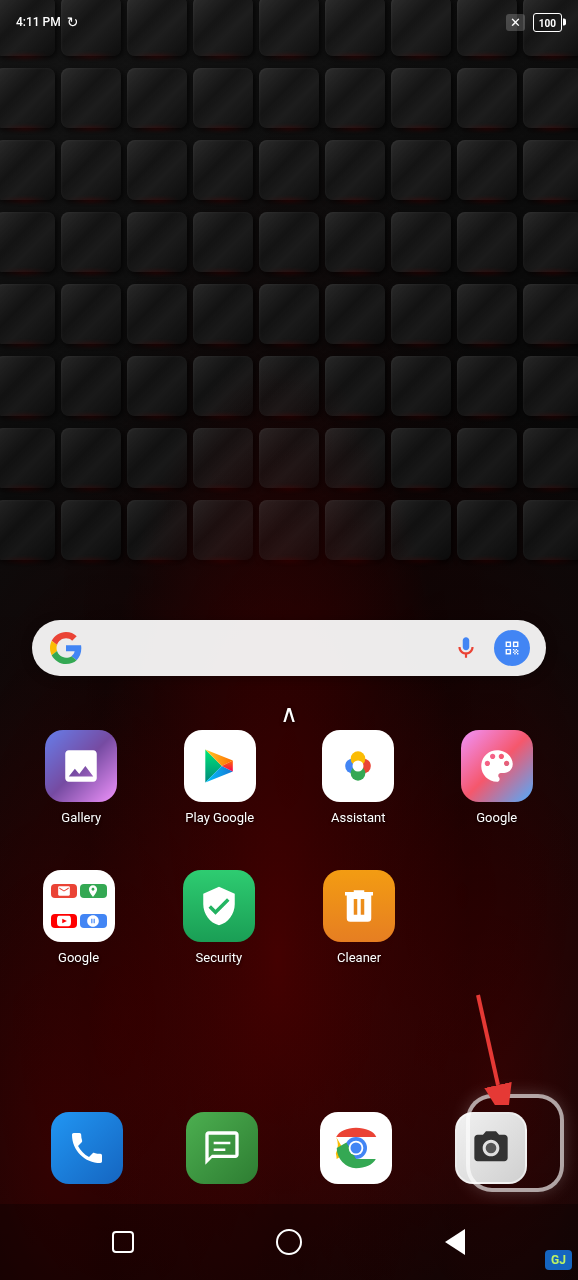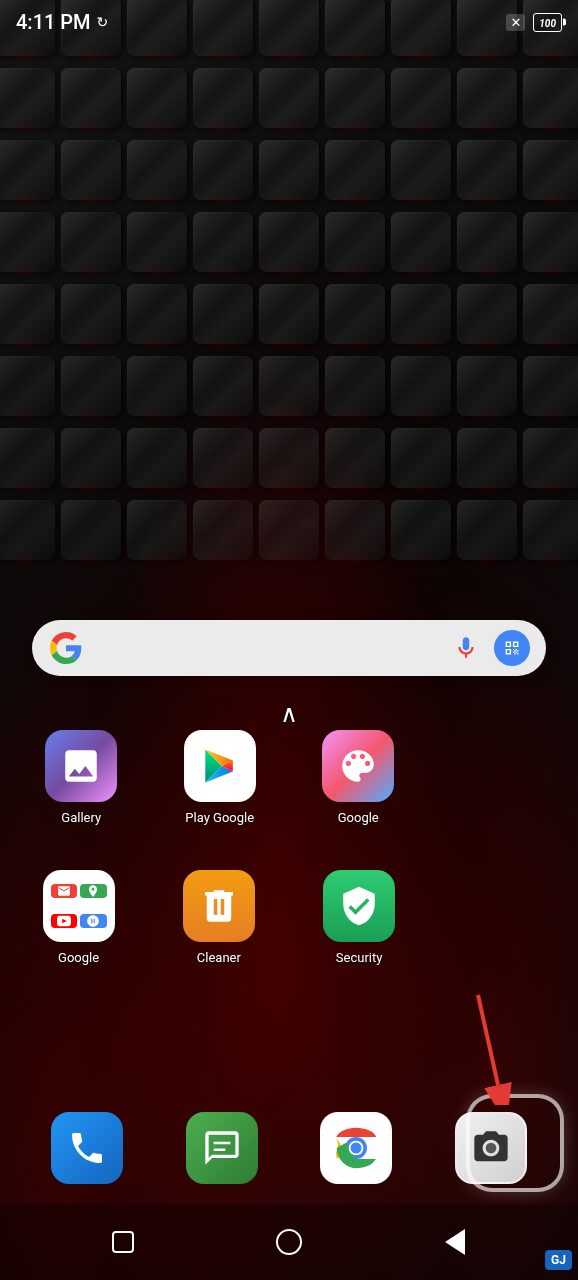--- a/index.html
+++ b/index.html
@@ -75,21 +75,21 @@
     }
 
     .status-left {
       display: flex;
       align-items: center;
       gap: 6px;
     }
 
     .status-time {
       color: white;
-      font-size: 20px;
+      font-size: 12px;
       font-weight: 500;
     }
 
     .status-sync-icon {
       color: white;
       font-size: 14px;
     }
 
     .status-right {
       display: flex;
@@ -358,21 +358,21 @@
       border-right: 20px solid white;
     }
 
     
     .watermark {
       position: absolute;
       bottom: 10px;
       right: 6px;
       z-index: 200;
       background: #1565c0;
-      color: #ffffff;
+      color: #bef264;
       font-size: 12px;
       font-weight: bold;
       padding: 3px 6px;
       border-radius: 4px;
     }
 
     
     .chrome-svg { width: 44px; height: 44px; }
 
     
@@ -490,21 +490,21 @@
 
 <div class="status-bar">
   <div class="status-left">
     <span class="status-time">4:11 PM</span>
     <span class="status-sync-icon">↻</span>
   </div>
   <div class="status-right">
     <span class="status-close-icon">✕</span>
     <div class="battery-container">
       <div class="battery-icon">
-        <span style="font-size:10px;color:white;font-weight:bold;font-style:italic;">100</span>
+        <span style="font-size:10px;color:white;font-weight:bold;">100</span>
       </div>
     </div>
   </div>
 </div>
 
 <div class="search-bar">
 
   <div class="google-logo">
     <svg width="32" height="32" viewBox="0 0 48 48">
       <path fill="#EA4335" d="M24 9.5c3.54 0 6.71 1.22 9.21 3.6l6.85-6.85C35.9 2.38 30.47 0 24 0 14.62 0 6.51 5.38 2.56 13.22l7.98 6.19C12.43 13.72 17.74 9.5 24 9.5z"></path>
@@ -563,20 +563,32 @@
         </defs>
         <path fill="url(#pg2)" d="M 8 6 L 8 42 L 26 24 Z"></path>
         <path fill="url(#pg1)" d="M 26 24 L 8 42 L 38 30 Z"></path>
         <path fill="url(#pg3)" d="M 26 24 L 38 18 L 8 6 Z"></path>
         <path fill="url(#pg4)" d="M 38 18 L 26 24 L 38 30 Z"></path>
       </svg>
     </div>
     <span class="app-label">Play Google</span>
   </div>
 
+  <div class="app-item">
+    <div class="app-icon icon-assistant">
+      <svg width="44" height="44" viewBox="0 0 48 48">
+        <circle cx="18" cy="24" r="8" fill="#4285F4"></circle>
+        <circle cx="30" cy="24" r="8" fill="#EA4335"></circle>
+        <circle cx="24" cy="16" r="8" fill="#FBBC04"></circle>
+        <circle cx="24" cy="32" r="8" fill="#34A853"></circle>
+        <circle cx="24" cy="24" r="6" fill="white"></circle>
+      </svg>
+    </div>
+    <span class="app-label">Assistant</span>
+  </div>
 
   <div class="app-item">
     <div class="app-icon icon-themes">
       <svg width="42" height="42" viewBox="0 0 24 24" fill="white">
         <path d="M12 3c-4.97 0-9 4.03-9 9s4.03 9 9 9c.83 0 1.5-.67 1.5-1.5 0-.39-.15-.74-.39-1.01-.23-.26-.38-.61-.38-.99 0-.83.67-1.5 1.5-1.5H16c2.76 0 5-2.24 5-5 0-4.42-4.03-8-9-8zm-5.5 9c-.83 0-1.5-.67-1.5-1.5S5.67 9 6.5 9 8 9.67 8 10.5 7.33 12 6.5 12zm3-4C8.67 8 8 7.33 8 6.5S8.67 5 9.5 5s1.5.67 1.5 1.5S10.33 8 9.5 8zm5 0c-.83 0-1.5-.67-1.5-1.5S13.67 5 14.5 5s1.5.67 1.5 1.5S15.33 8 14.5 8zm3 4c-.83 0-1.5-.67-1.5-1.5S16.67 9 17.5 9s1.5.67 1.5 1.5-.67 1.5-1.5 1.5z"></path>
       </svg>
     </div>
     <span class="app-label">Google</span>
   </div>
 </div>
@@ -607,35 +619,35 @@
       <div style="background:#4285F4;border-radius:4px;display:flex;align-items:center;justify-content:center;">
         <svg width="14" height="14" viewBox="0 0 24 24">
             <path fill="white" d="M12 2C6.48 2 2 6.48 2 12s4.48 10 10 10 10-4.48 10-10S17.52 2 12 2zm-1 14H9V8h2v8zm4 0h-2V8h2v8z"></path>
           </svg>
       </div>
     </div>
     <span class="app-label">Google</span>
   </div>
 
   <div class="app-item">
+    <div class="app-icon icon-security">
+      <svg width="42" height="42" viewBox="0 0 24 24">
+        <path fill="white" d="M12 1L3 5v6c0 5.55 3.84 10.74 9 12 5.16-1.26 9-6.45 9-12V5l-9-4zm-2 16l-4-4 1.41-1.41L10 14.17l6.59-6.59L18 9l-8 8z"></path>
+      </svg>
+    </div>
+    <span class="app-label">Security</span>
+  </div>
+
+  <div class="app-item">
     <div class="app-icon icon-cleaner">
       <svg width="42" height="42" viewBox="0 0 24 24">
         <path fill="white" d="M9 3v1H4v2h1v13a2 2 0 002 2h10a2 2 0 002-2V6h1V4h-5V3H9zm0 5h2v9H9V8zm4 0h2v9h-2V8z"></path>
       </svg>
     </div>
     <span class="app-label">Cleaner</span>
-  </div>
-
-  <div class="app-item">
-    <div class="app-icon icon-security">
-      <svg width="42" height="42" viewBox="0 0 24 24">
-        <path fill="white" d="M12 1L3 5v6c0 5.55 3.84 10.74 9 12 5.16-1.26 9-6.45 9-12V5l-9-4zm-2 16l-4-4 1.41-1.41L10 14.17l6.59-6.59L18 9l-8 8z"></path>
-      </svg>
-    </div>
-    <span class="app-label">Security</span>
   </div>
 
   <div class="app-item">
     <div class="app-icon" style="background:transparent;"></div>
   </div>
 </div>
 
 <svg class="red-arrow" viewBox="0 0 80 120" xmlns="http://www.w3.org/2000/svg">
   <defs>
     <marker id="arrowhead" markerWidth="10" markerHeight="7" refX="0" refY="3.5" orient="auto">

